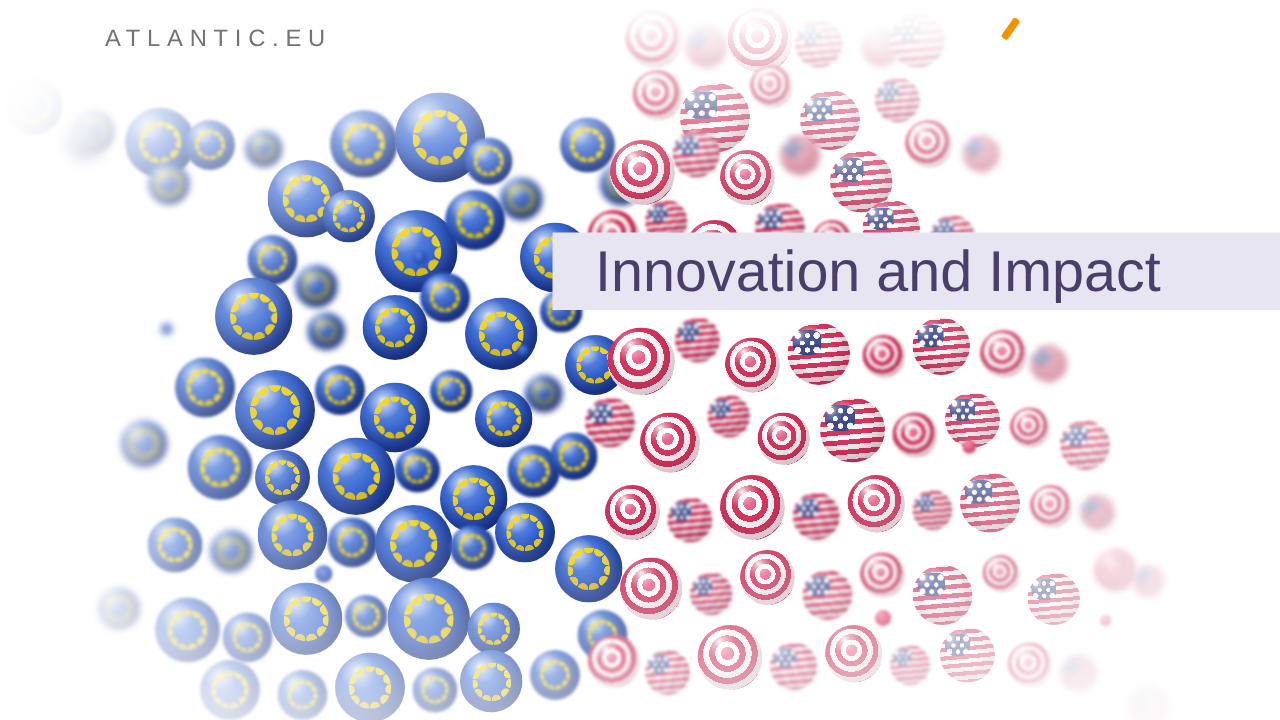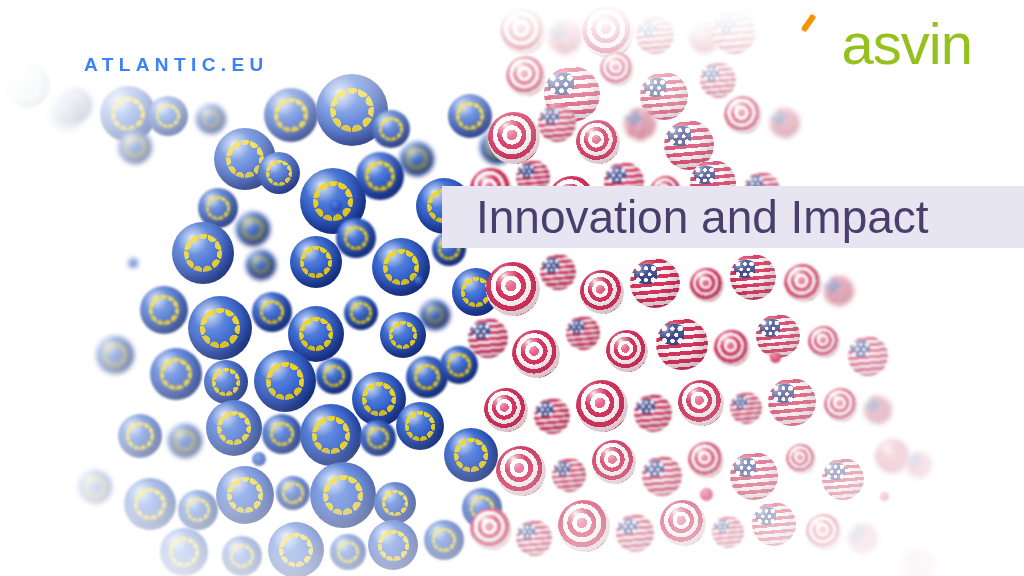--- a/index.html
+++ b/index.html
@@ -161,26 +161,25 @@
     right: -13px;
     top: 12px;
     width: 0;
     height: 0;
     border-top: 16px solid transparent;
     border-bottom: 16px solid transparent;
     border-left: 14px solid #d5394a;
   }
   .atlantic-text {
     margin-left: 38px;
-    color: #3b82f6;
-    font-family: "Liberation Sans", sans-serif;
-    font-weight: 700;
+    color: #737373;
+    font-family: "Liberation Sans", sans-serif;
+    font-weight: 400;
     font-size: 19px;
     letter-spacing: 5.4px;
-    margin-top: 33px;
   }
 
   
   .asvin-logo {
     position: absolute;
     right: 52px;
     top: 12px;
     width: 220px;
     height: 64px;
   }
@@ -389,21 +388,20 @@
       <div class="sphere dot-us blur1" style="left: 880px; top: 492px; width: 9px; height: 9px;"></div>
       <div class="sphere dot-us blur1" style="left: 700px; top: 488px; width: 13px; height: 13px;"></div>
     </div>
   <div class="vignette"></div>
 
   <div class="ngi-logo">
     <span class="atlantic-text">ATLANTIC.EU</span>
   </div>
 
   <div class="asvin-logo">
-    <span class="asvin-word">asvin</span>
     <span class="asvin-accent"></span>
   </div>
 
 
   <div class="title-band">
     <div class="title-text">Innovation and Impact</div>
   </div>
 
 </div>
 

